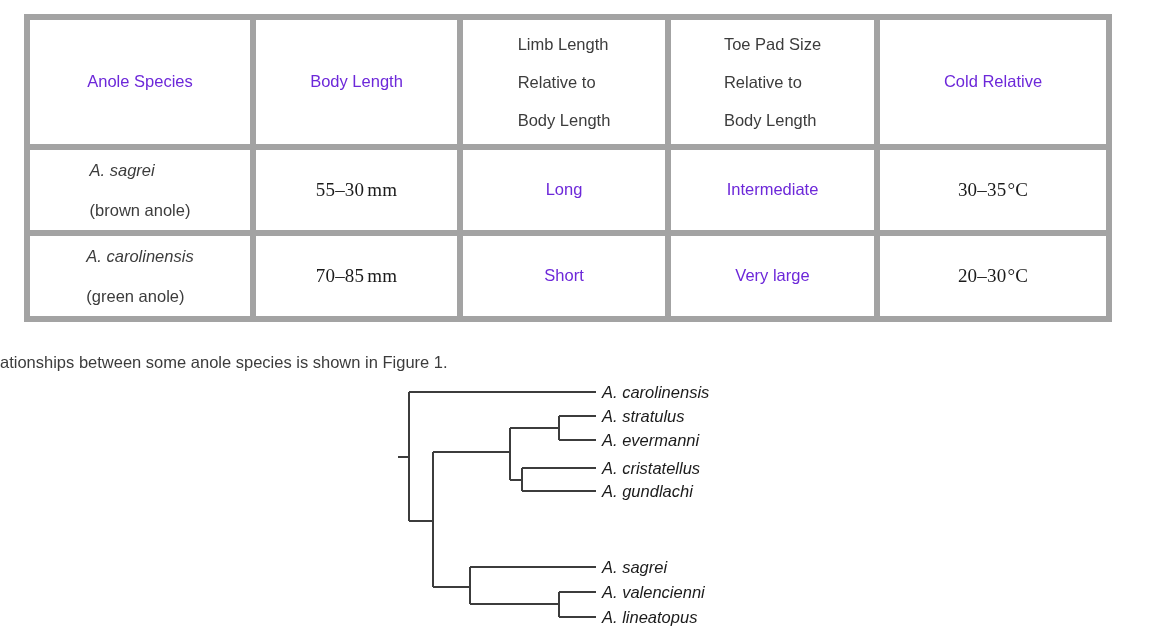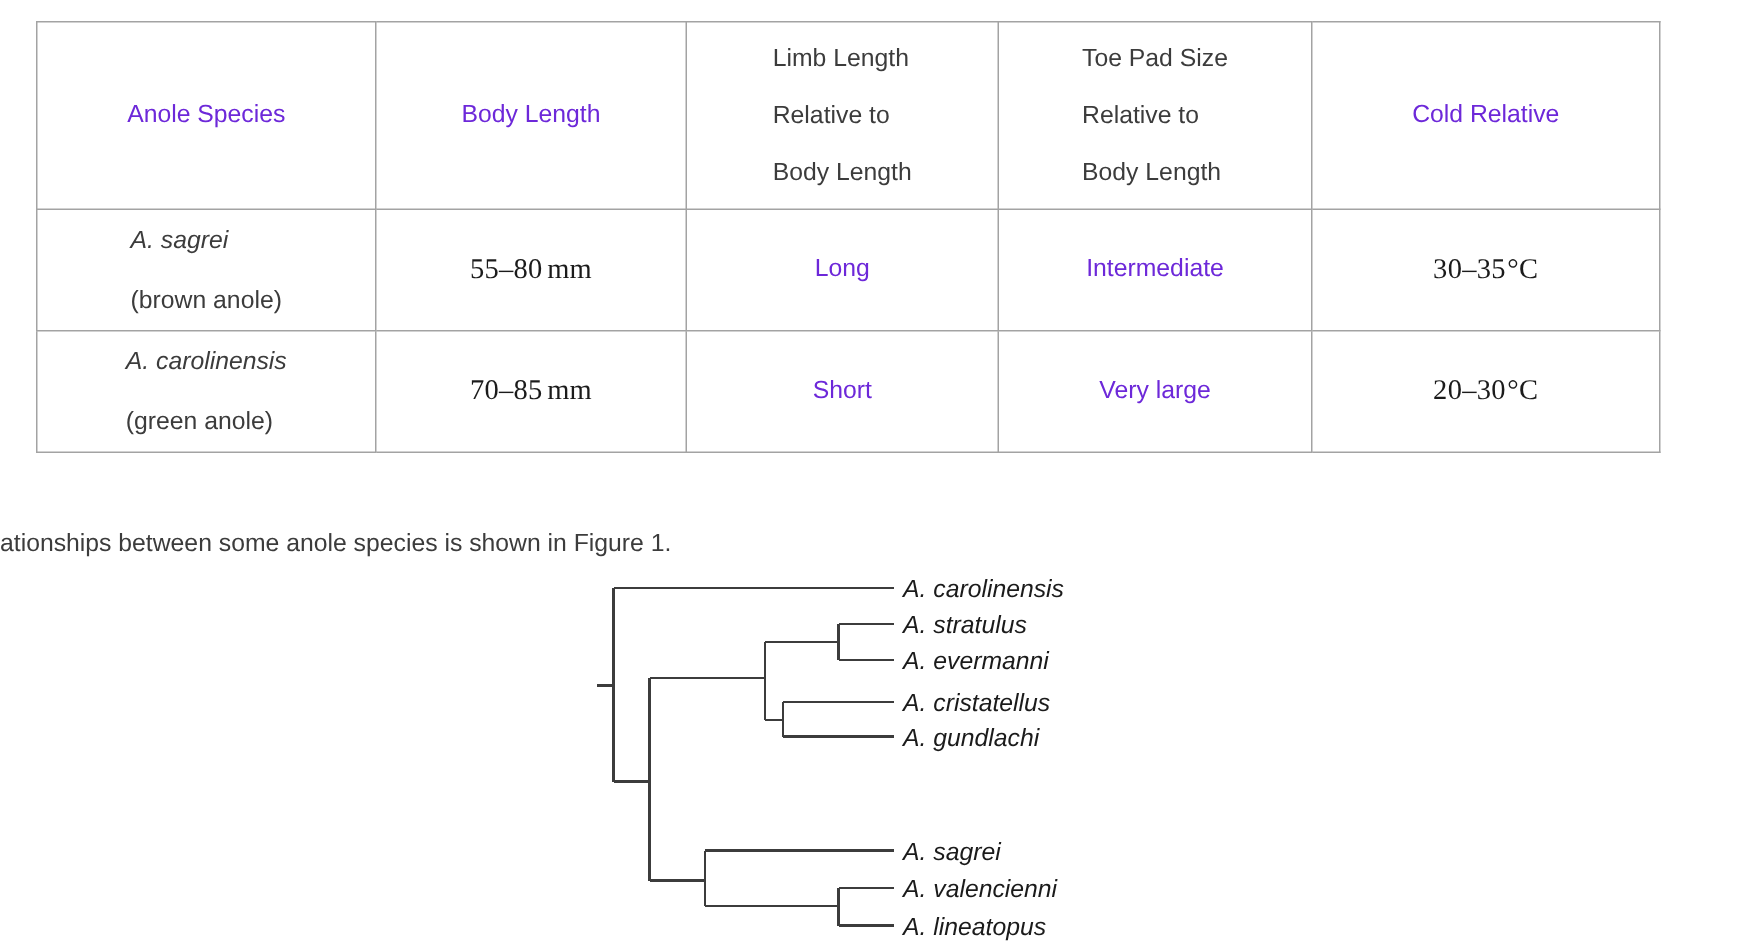--- a/index.html
+++ b/index.html
@@ -26,21 +26,21 @@
     width: 1082px;
     height: 283px;
   }
   table.anole {
     border-collapse: collapse;
     width: 1082px;
     height: 283px;
     table-layout: fixed;
   }
   table.anole td, table.anole th {
-    border: 1px solid #a3a3a3;
+    border: 6px solid #a3a3a3;
     padding: 0;
     vertical-align: middle;
     font-weight: normal;
   }
   col.c1 { width: 226px; }
   col.c2 { width: 207px; }
   col.c3 { width: 208px; }
   col.c4 { width: 209px; }
   col.c5 { width: 232px; }
 
@@ -174,21 +174,21 @@
     </thead>
     <tbody>
       <tr>
         <td class="row-cell species-cell">
           <span class="species-block">
             <span class="sp-latin">A. sagrei</span>
             <span class="sp-common">(brown anole)</span>
           </span>
         </td>
         <td class="row-cell center-cell">
-          <span class="mathval"><span>55–80</span><span class="unit">mm</span></span>
+          <span class="mathval"><span>55–30</span><span class="unit">mm</span></span>
         </td>
         <td class="row-cell center-cell">
           <span class="hdr-block">
             <span class="hdr-single">Long</span>
           </span>
         </td>
         <td class="row-cell center-cell">
           <span class="hdr-block">
             <span class="hdr-single">Intermediate</span>
           </span>

